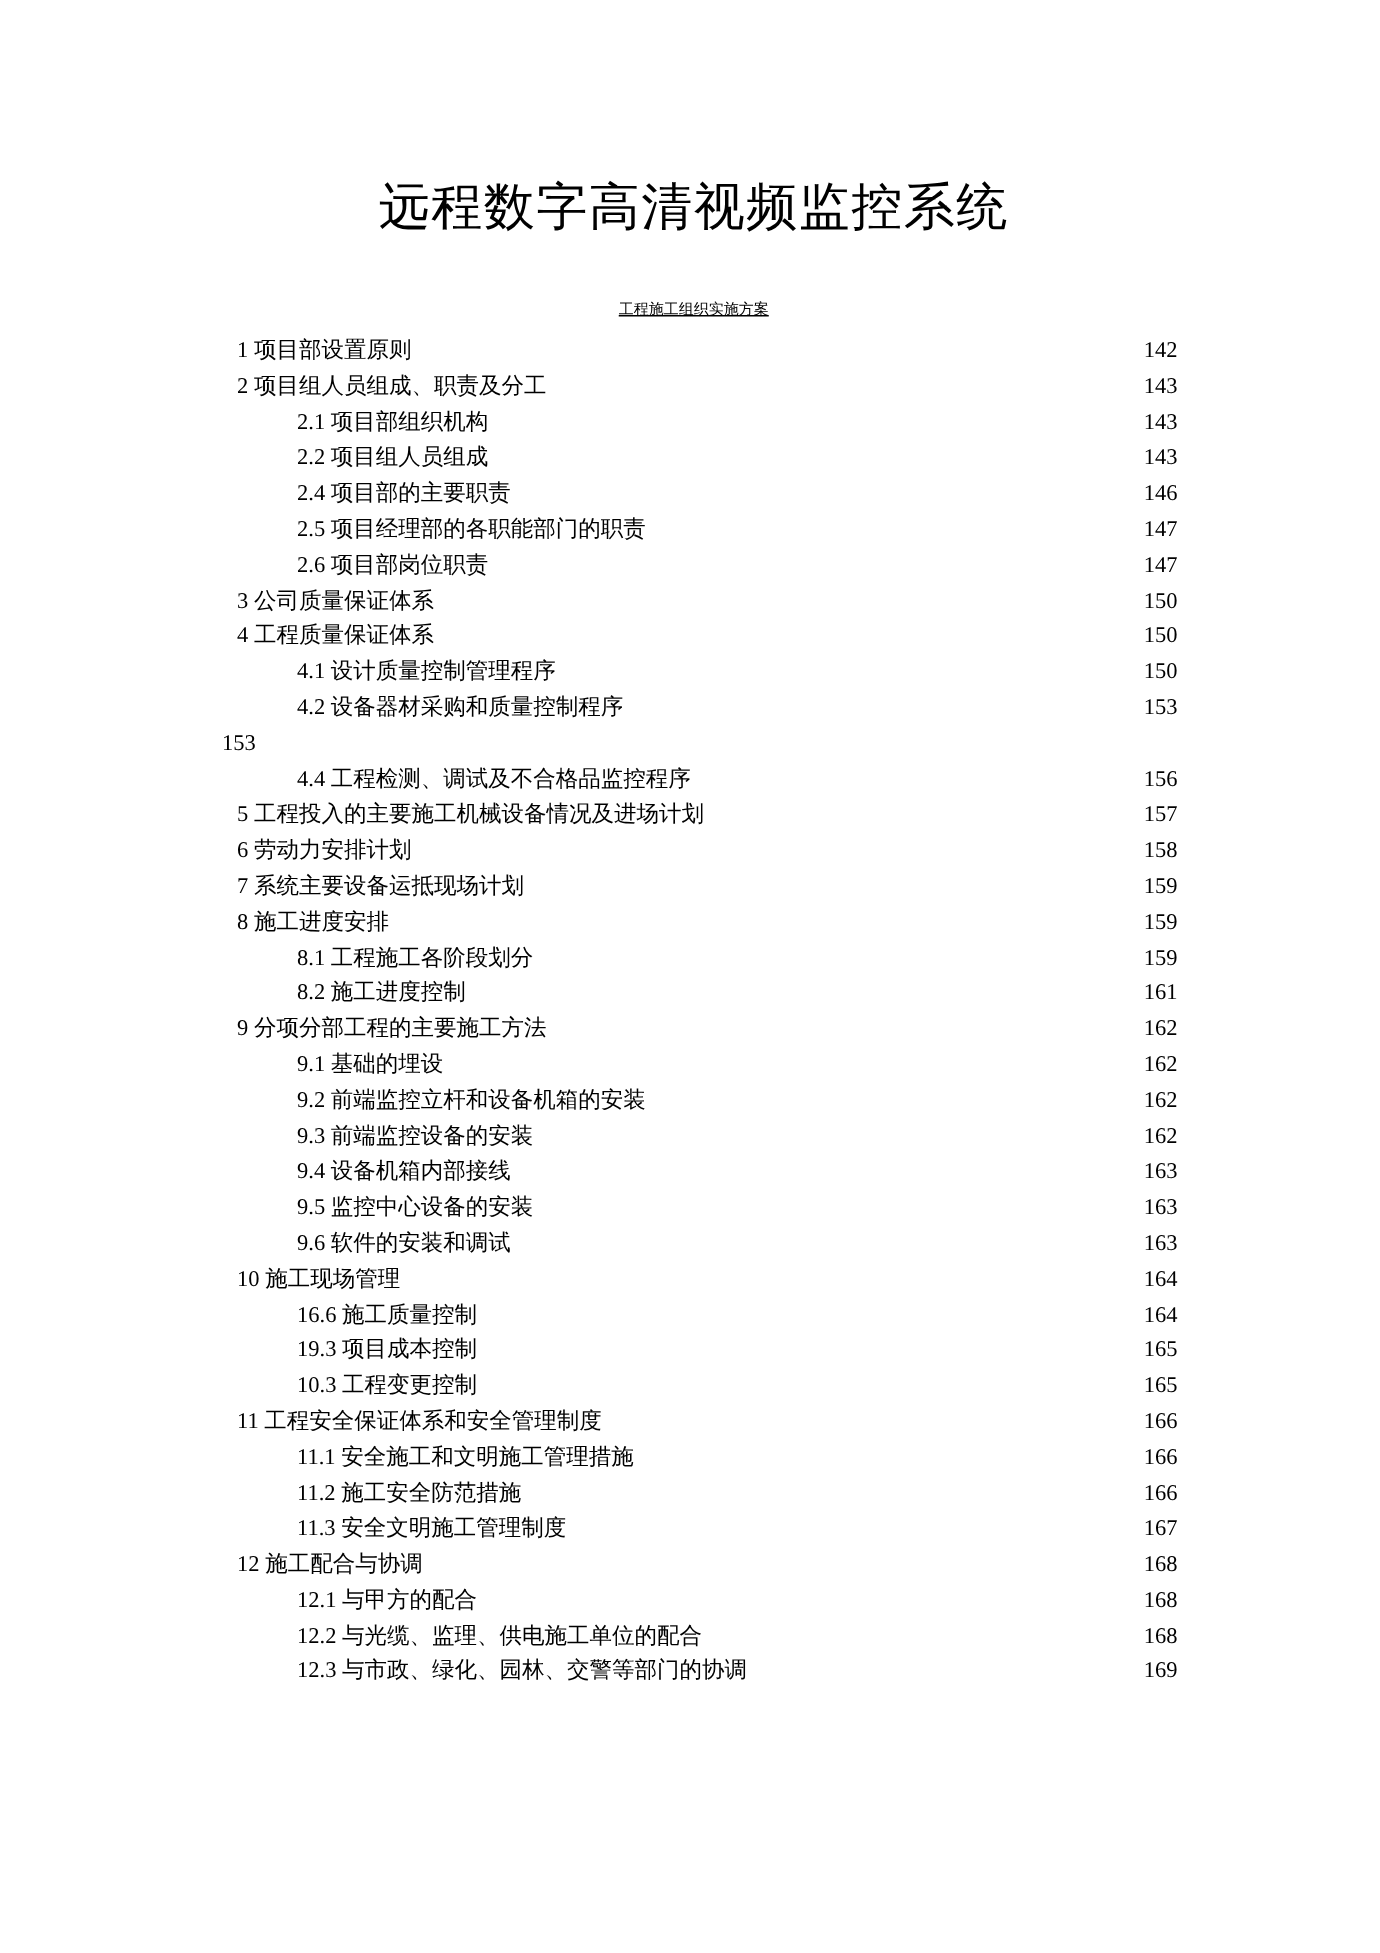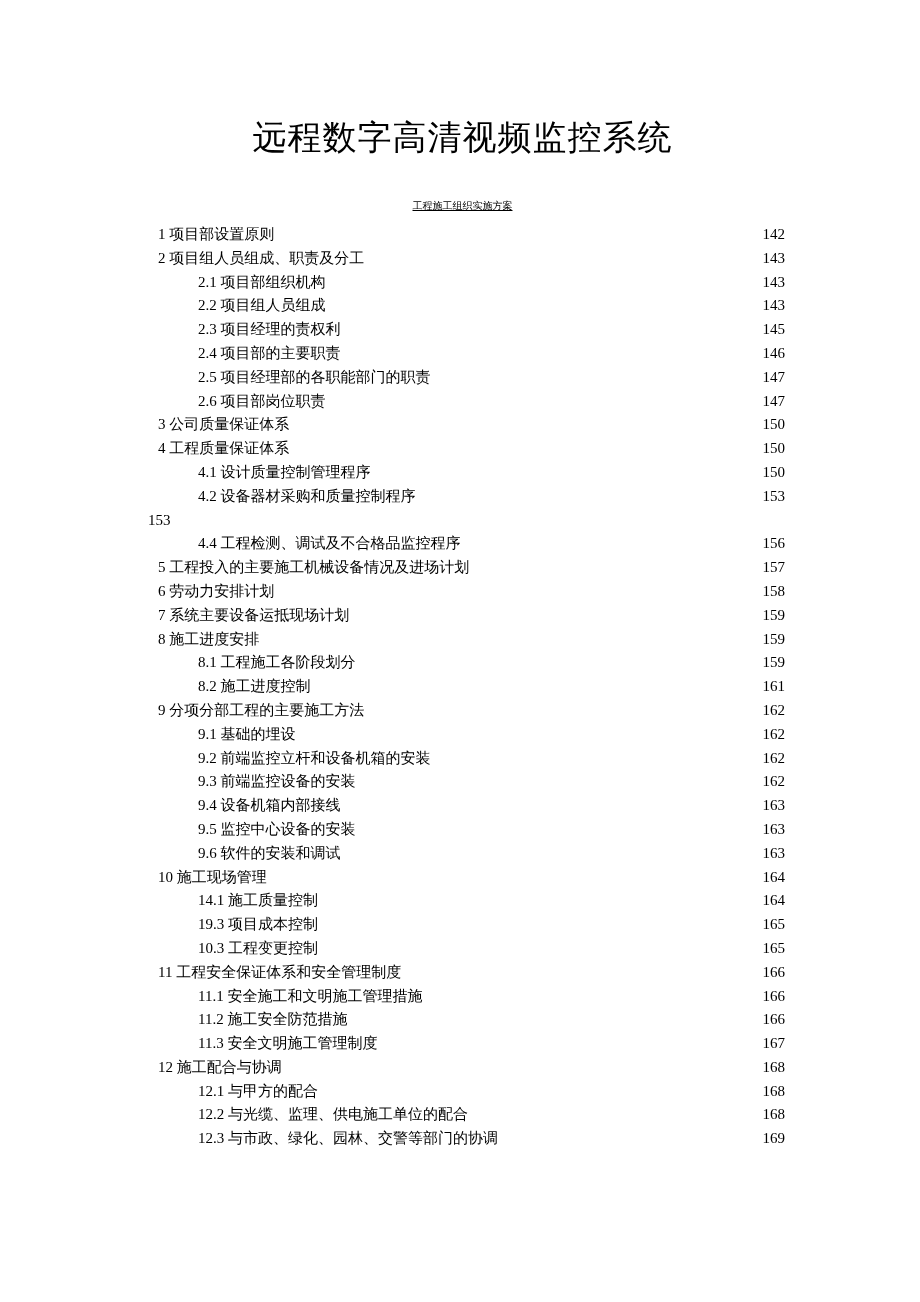--- a/index.html
+++ b/index.html
@@ -65,24 +65,20 @@
     </div>
     <div class="toc-row level-2">
       <span class="toc-label">2.1 项目部组织机构</span>
       <span class="toc-page">143</span>
     </div>
     <div class="toc-row level-2">
       <span class="toc-label">2.2 项目组人员组成</span>
       <span class="toc-page">143</span>
     </div>
     <div class="toc-row level-2">
-      <span class="toc-label">2.3 项目经理的责权利</span>
-      <span class="toc-page">145</span>
-    </div>
-    <div class="toc-row level-2">
       <span class="toc-label">2.4 项目部的主要职责</span>
       <span class="toc-page">146</span>
     </div>
     <div class="toc-row level-2">
       <span class="toc-label">2.5 项目经理部的各职能部门的职责</span>
       <span class="toc-page">147</span>
     </div>
     <div class="toc-row level-2">
       <span class="toc-label">2.6 项目部岗位职责</span>
       <span class="toc-page">147</span>
@@ -160,21 +156,21 @@
     </div>
     <div class="toc-row level-2">
       <span class="toc-label">9.6 软件的安装和调试</span>
       <span class="toc-page">163</span>
     </div>
     <div class="toc-row level-1">
       <span class="toc-label">10  施工现场管理</span>
       <span class="toc-page">164</span>
     </div>
     <div class="toc-row level-2">
-      <span class="toc-label">14.1 施工质量控制</span>
+      <span class="toc-label">16.6 施工质量控制</span>
       <span class="toc-page">164</span>
     </div>
     <div class="toc-row level-2">
       <span class="toc-label">19.3 项目成本控制</span>
       <span class="toc-page">165</span>
     </div>
     <div class="toc-row level-2">
       <span class="toc-label">10.3 工程变更控制</span>
       <span class="toc-page">165</span>
     </div>

